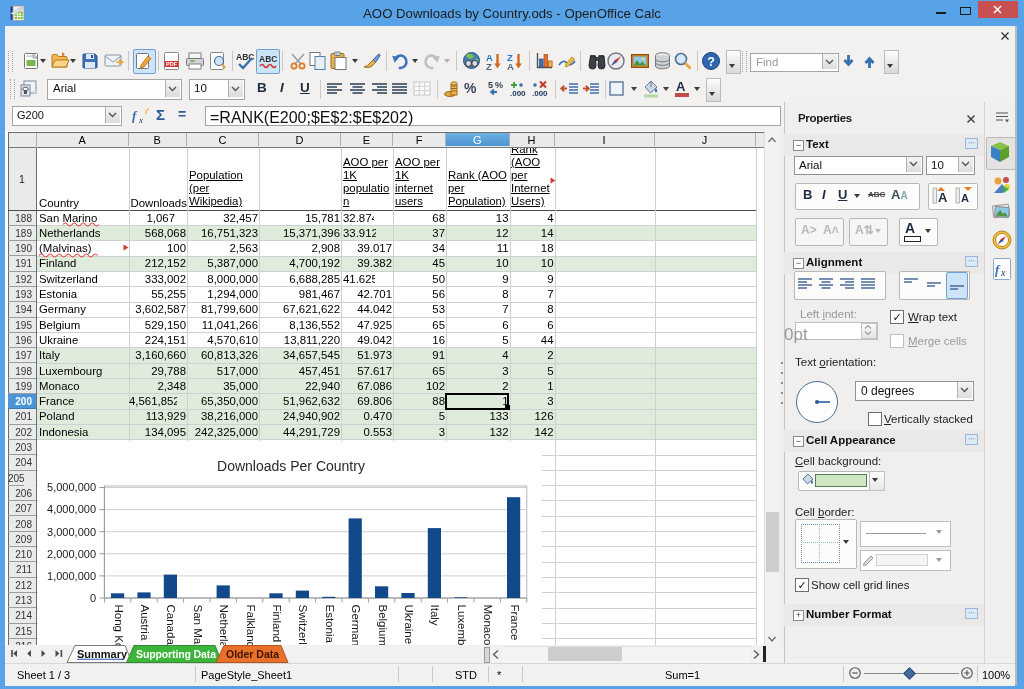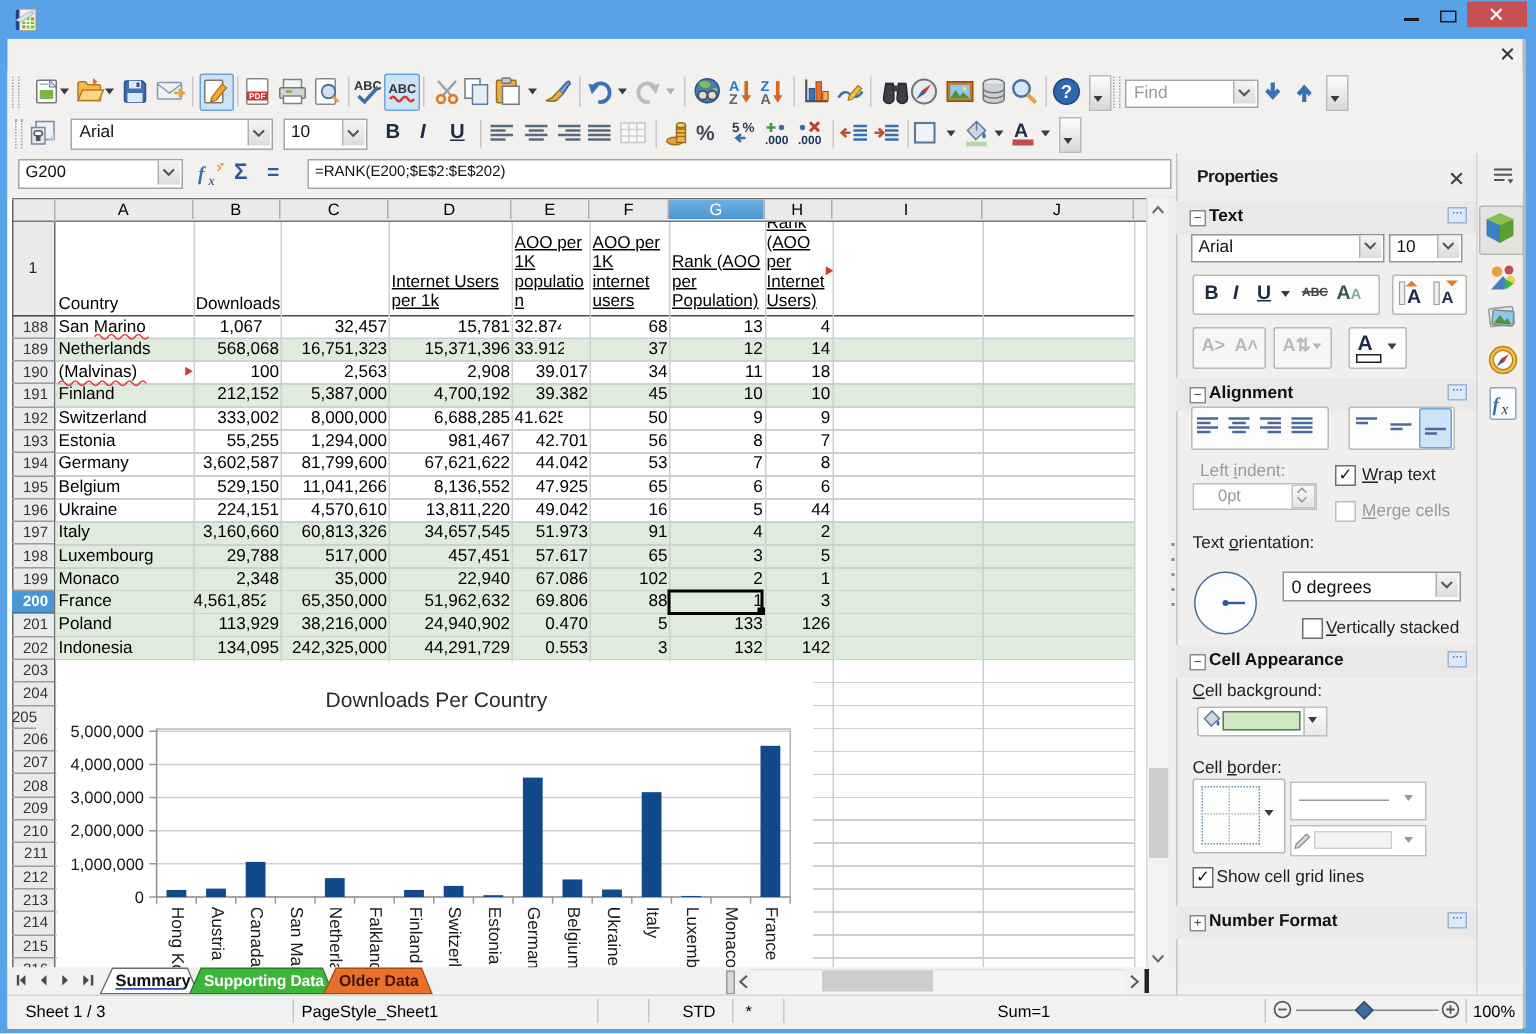--- a/index.html
+++ b/index.html
@@ -45,20 +45,21 @@
 .gray{color:#9b9a99;}
 .combo{background:#fff;border:1px solid #919394;}
 .cbarr{background:linear-gradient(#f4f4f4,#dcdcdc);border-left:1px solid #b0b0b0;}
 .chk{width:12px;height:12px;background:#fff;border:1px solid #6e6e6e;font-size:11px;line-height:12px;text-align:center;color:#111;}
 svg{position:absolute;overflow:visible;}
 </style></head>
 <body>
 <div id="win">
 
 <div class="a" id="tbar"></div>
+<div class="a" id="title">AOO Downloads by Country.ods - OpenOffice Calc</div>
 <svg class="a" style="left:10px;top:5px" width="15" height="16" viewBox="0 0 15 16">
  <rect x="0.5" y="1.5" width="3.5" height="13.5" rx="1" fill="#1d3f8f"></rect>
  <rect x="3" y="1" width="11" height="14.5" fill="#f2f2f2" stroke="#9a9a9a" stroke-width="0.8"></rect>
  <rect x="4.8" y="6.5" width="8" height="7.5" fill="#6ec82d"></rect>
  <path d="M4.8 9 h8 M4.8 11.5 h8 M7.4 6.5 v7.5 M10 6.5 v7.5" stroke="#fff" stroke-width="0.9"></path>
  <circle cx="11.5" cy="8" r="0.9" fill="#e87b2a"></circle>
       <circle cx="6" cy="12.5" r="0.9" fill="#e87b2a"></circle>
  <path d="M0.5 8.5 L9 3 L12.5 4.2 L4 9.8 Z" fill="#dde2e8" stroke="#9aa2ac" stroke-width="0.5"></path>
  <path d="M9.5 2.5 L13 1.5 L12.8 4.4 Z" fill="#c8cdd4"></path>
 </svg>
@@ -402,21 +403,21 @@
       </svg>
 <svg class="a" style="left:132px;top:107px" width="19" height="17">
         <text x="0" y="13" font-size="13" font-style="italic" font-weight="bold" fill="#3a6fb0" font-family="Liberation Serif">f</text>
         <text x="7" y="16" font-size="9" font-style="italic" fill="#17365d" font-family="Liberation Serif">x</text>
         <path d="M13 3 l2 2 l-2 2" stroke="#e8a33d" fill="none"></path>
         <circle cx="16" cy="2.5" r="1" fill="#e8a33d"></circle>
       </svg>
 <div class="a" style="left:156px;top:106px;font-size:15px;font-weight:bold;color:#2c5b9c">Σ</div>
 <div class="a" style="left:178px;top:106px;font-size:14px;font-weight:bold;color:#2c5b9c">=</div>
 <div class="a inp" style="left:205px;top:106px;width:574px;height:18px"></div>
-<div class="a" style="left:210px;top:109px;font-size:10px;color:#111">=RANK(E200;$E$2:$E$202)</div>
+<div class="a" style="left:210px;top:109px;font-size:16px;color:#111">=RANK(E200;$E$2:$E$202)</div>
 </div>
 
 <div class="a" id="gridwrap" style="left:5px;top:131px;width:759px;height:514px;overflow:hidden;background:#fff">
 <div class="a" style="left:3px;top:0.5px;width:756px;height:1px;background:#6a6c6e"></div>
 <div class="a" style="left:3px;top:1.5px;width:756px;height:15px;background:#e9eaeb;border-bottom:1px solid #77787a;box-sizing:border-box"></div>
 <div class="a" style="left:31px;top:1.5px;width:1px;height:15px;background:#aeafb0"></div>
 <div class="a ch" style="left:32px;width:90.5px;border-right:1px solid #aeafb0">A</div>
 <div class="a ch" style="left:123.5px;width:57.5px;border-right:1px solid #aeafb0">B</div>
 <div class="a ch" style="left:182px;width:71px;border-right:1px solid #aeafb0">C</div>
 <div class="a ch" style="left:254px;width:81px;border-right:1px solid #aeafb0">D</div>
@@ -468,23 +469,24 @@
 <div class="a gl" style="left:254px;top:16.5px;width:1px;height:497.5px"></div>
 <div class="a gl" style="left:336px;top:16.5px;width:1px;height:497.5px"></div>
 <div class="a gl" style="left:388px;top:16.5px;width:1px;height:497.5px"></div>
 <div class="a gl" style="left:441px;top:16.5px;width:1px;height:497.5px"></div>
 <div class="a gl" style="left:504.5px;top:16.5px;width:1px;height:497.5px"></div>
 <div class="a gl" style="left:549.5px;top:16.5px;width:1px;height:497.5px"></div>
 <div class="a gl" style="left:649.5px;top:16.5px;width:1px;height:497.5px"></div>
 <div class="a gl" style="left:750.5px;top:16.5px;width:1px;height:497.5px"></div>
 <div class="a c" style="left:34px;top:64.5px">Country</div>
 <div class="a c" style="left:125.5px;top:64.5px">Downloads</div>
-<div class="a h1c" style="left:256px;top:16.5px;width:78px;height:60.5px">
-        <span>Internet Users</span>
-        <span>per 1k</span>
+<div class="a h1c" style="left:184px;top:16.5px;width:68px;height:60.5px">
+        <span>Population</span>
+        <span>(per</span>
+        <span>Wikipedia)</span>
       </div>
 <div class="a h1c" style="left:338px;top:16.5px;width:48px;height:60.5px">
         <span>AOO per</span>
         <span>1K</span>
         <span>populatio</span>
         <span>n</span>
       </div>
 <div class="a h1c" style="left:390px;top:16.5px;width:49px;height:60.5px">
         <span>AOO per</span>
         <span>1K</span>
@@ -859,21 +861,21 @@
       </svg>
 <svg class="a" style="left:926px;top:277px" width="16" height="15">
         <path d="M1 6 h14 M1 9 h8" stroke="#4a6a9a" stroke-width="1.7"></path>
       </svg>
 <div class="a" style="left:946px;top:271.5px;width:20px;height:25px;background:#cde3f7;border:1px solid #6da3d8;border-radius:2px"></div>
 <svg class="a" style="left:949px;top:277px" width="16" height="15">
         <path d="M1 9 h14 M1 12 h8" stroke="#4a6a9a" stroke-width="1.7"></path>
       </svg>
 <div class="a slbl gray" style="left:800px;top:308px">Left <u>i</u>ndent:</div>
 <div class="a combo" style="left:795px;top:322px;width:81px;height:16px;border-color:#c0bfbe"></div>
-<div class="a gray" style="left:812px;top:325px;font-size:11px">0pt</div>
+<div class="a gray" style="left:784px;top:325px;font-size:17px">0pt</div>
 <div class="a" style="left:861px;top:323px;width:14px;height:14px;background:linear-gradient(#fafafa,#e4e4e4);border:1px solid #c6c5c4"></div>
 <svg class="a" style="left:864px;top:325px" width="8" height="10">
         <path d="M1 3.5 L4 0.5 L7 3.5 M1 6.5 L4 9.5 L7 6.5" fill="none" stroke="#9a9a9a" stroke-width="1.1"></path>
       </svg>
 <div class="a chk" style="left:890px;top:310px">✓</div>
 <div class="a slbl" style="left:908px;top:311px"><u>W</u>rap text</div>
 <div class="a chk" style="left:890px;top:334px;border-color:#c0bfbe"></div>
 <div class="a slbl gray" style="left:908px;top:335px"><u>M</u>erge cells</div>
 <div class="a slbl" style="left:795px;top:356px">Text <u>o</u>rientation:</div>
 <svg class="a" style="left:795px;top:380px" width="45" height="45">

